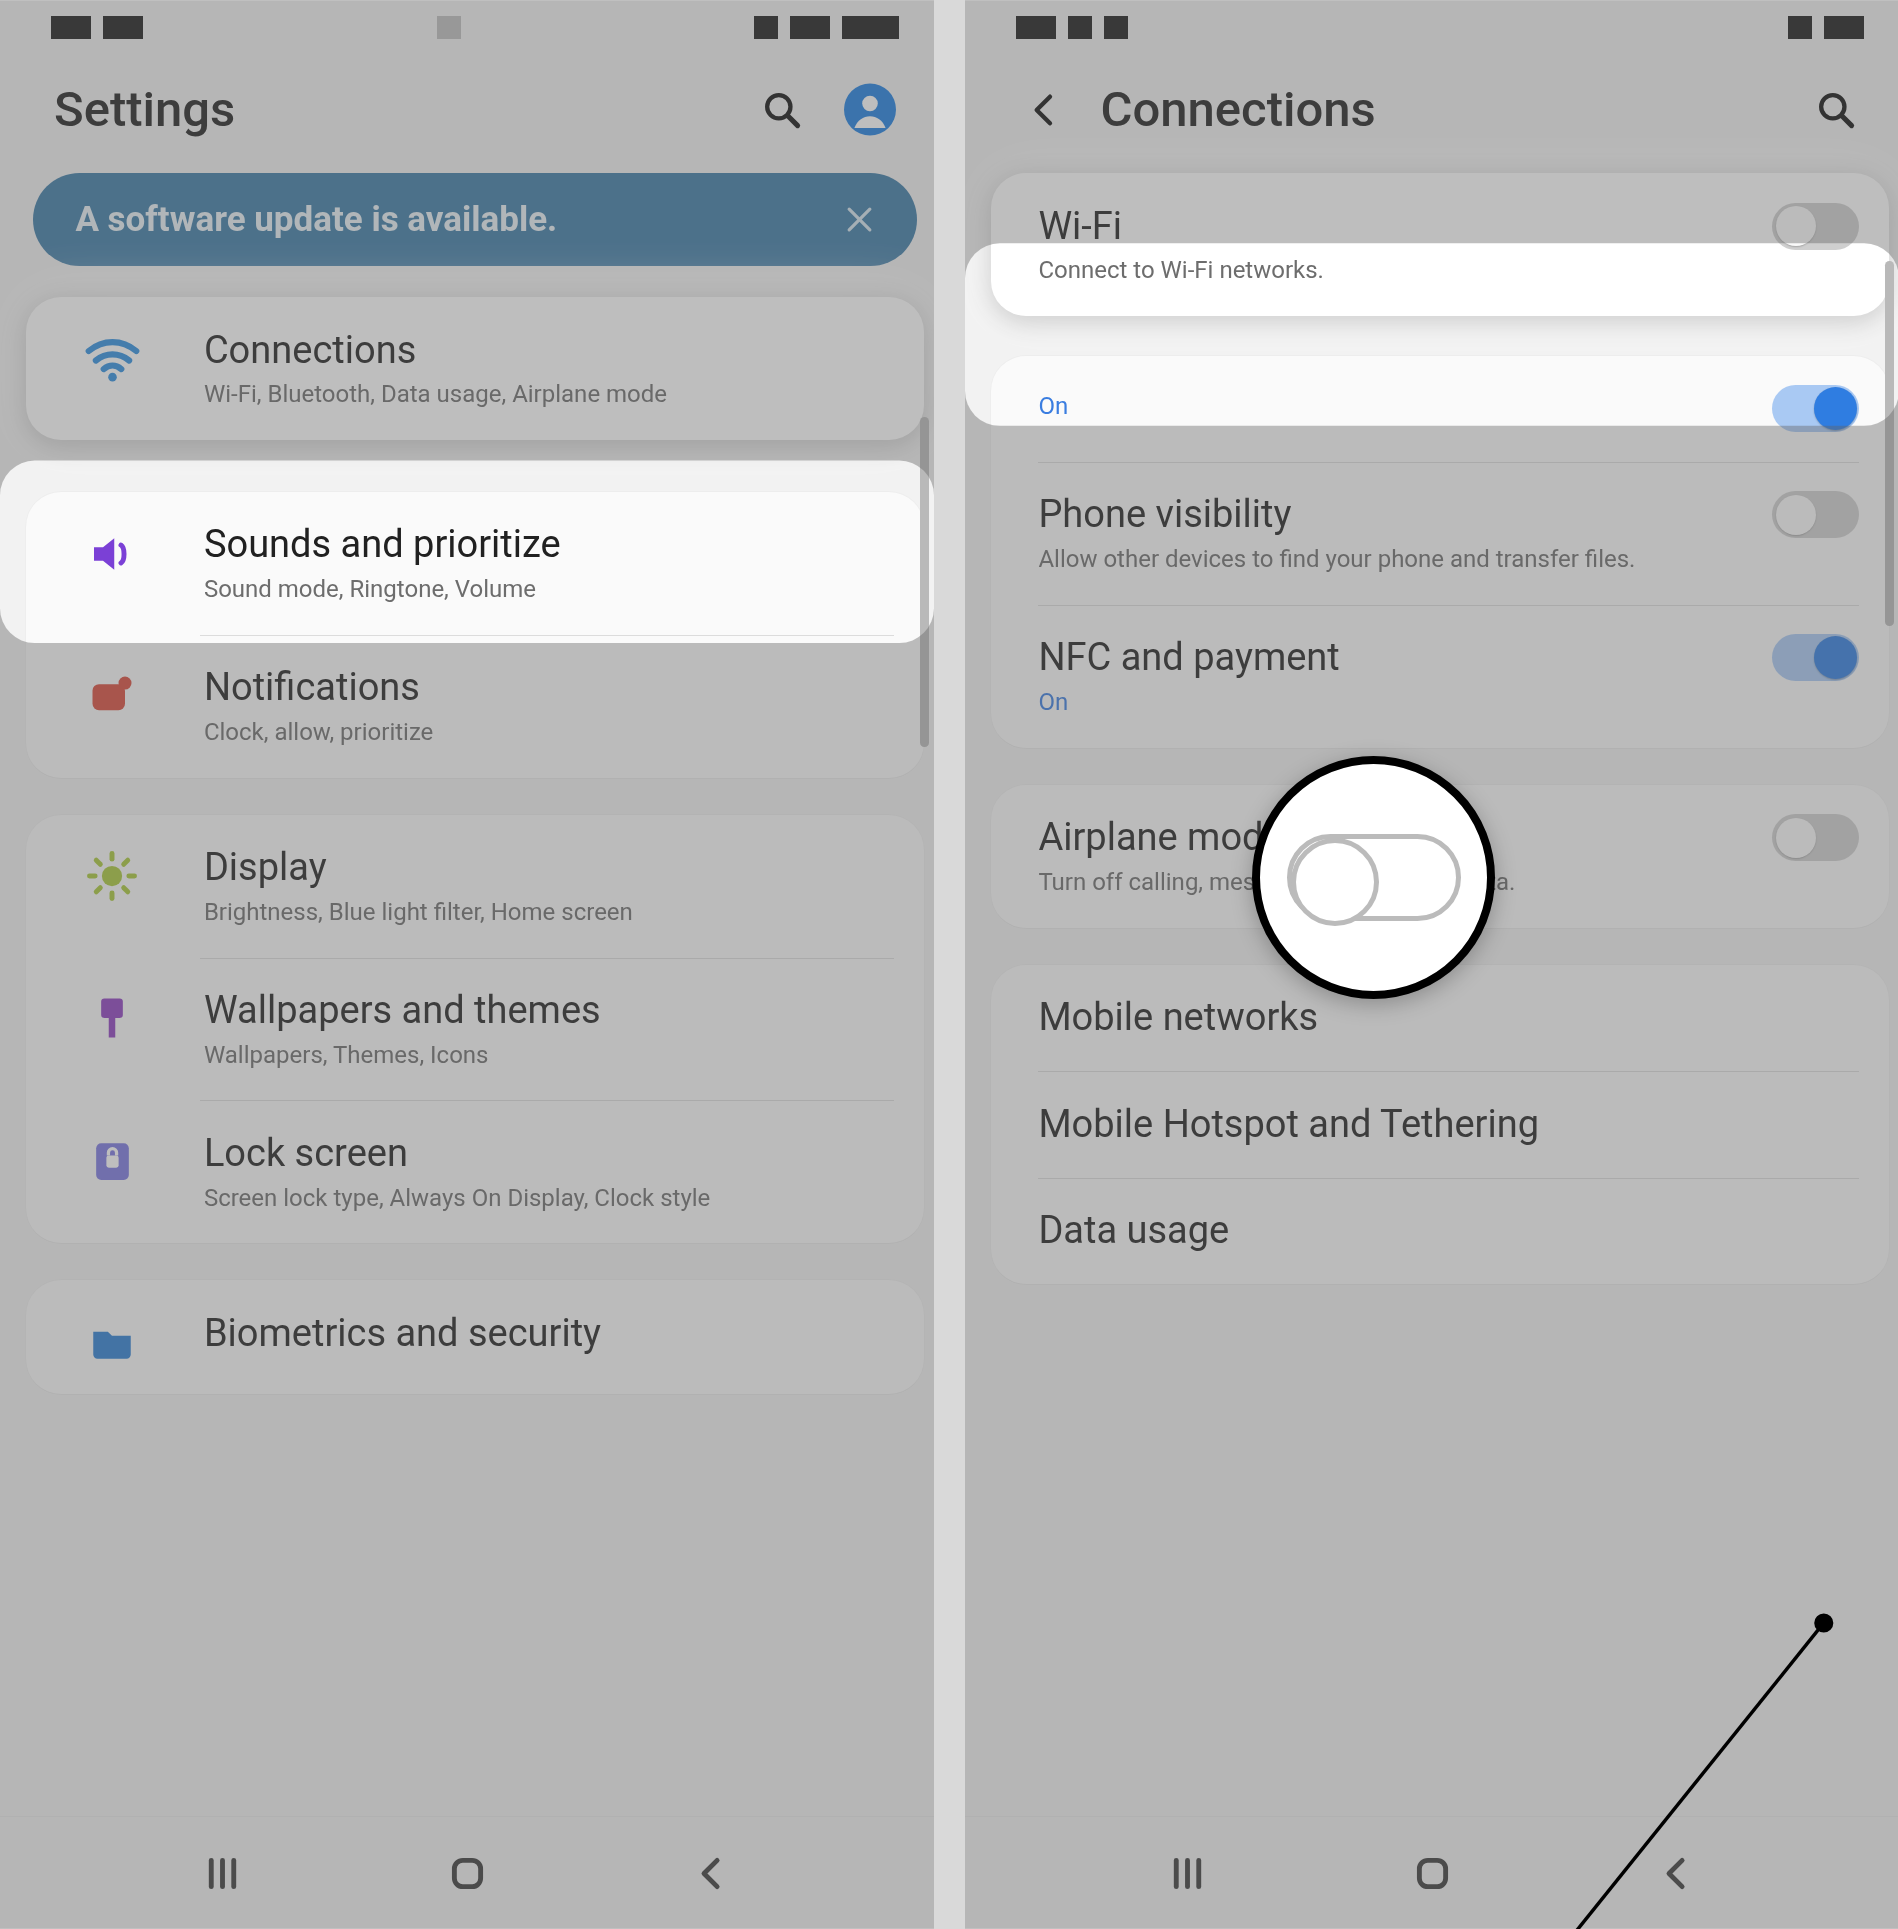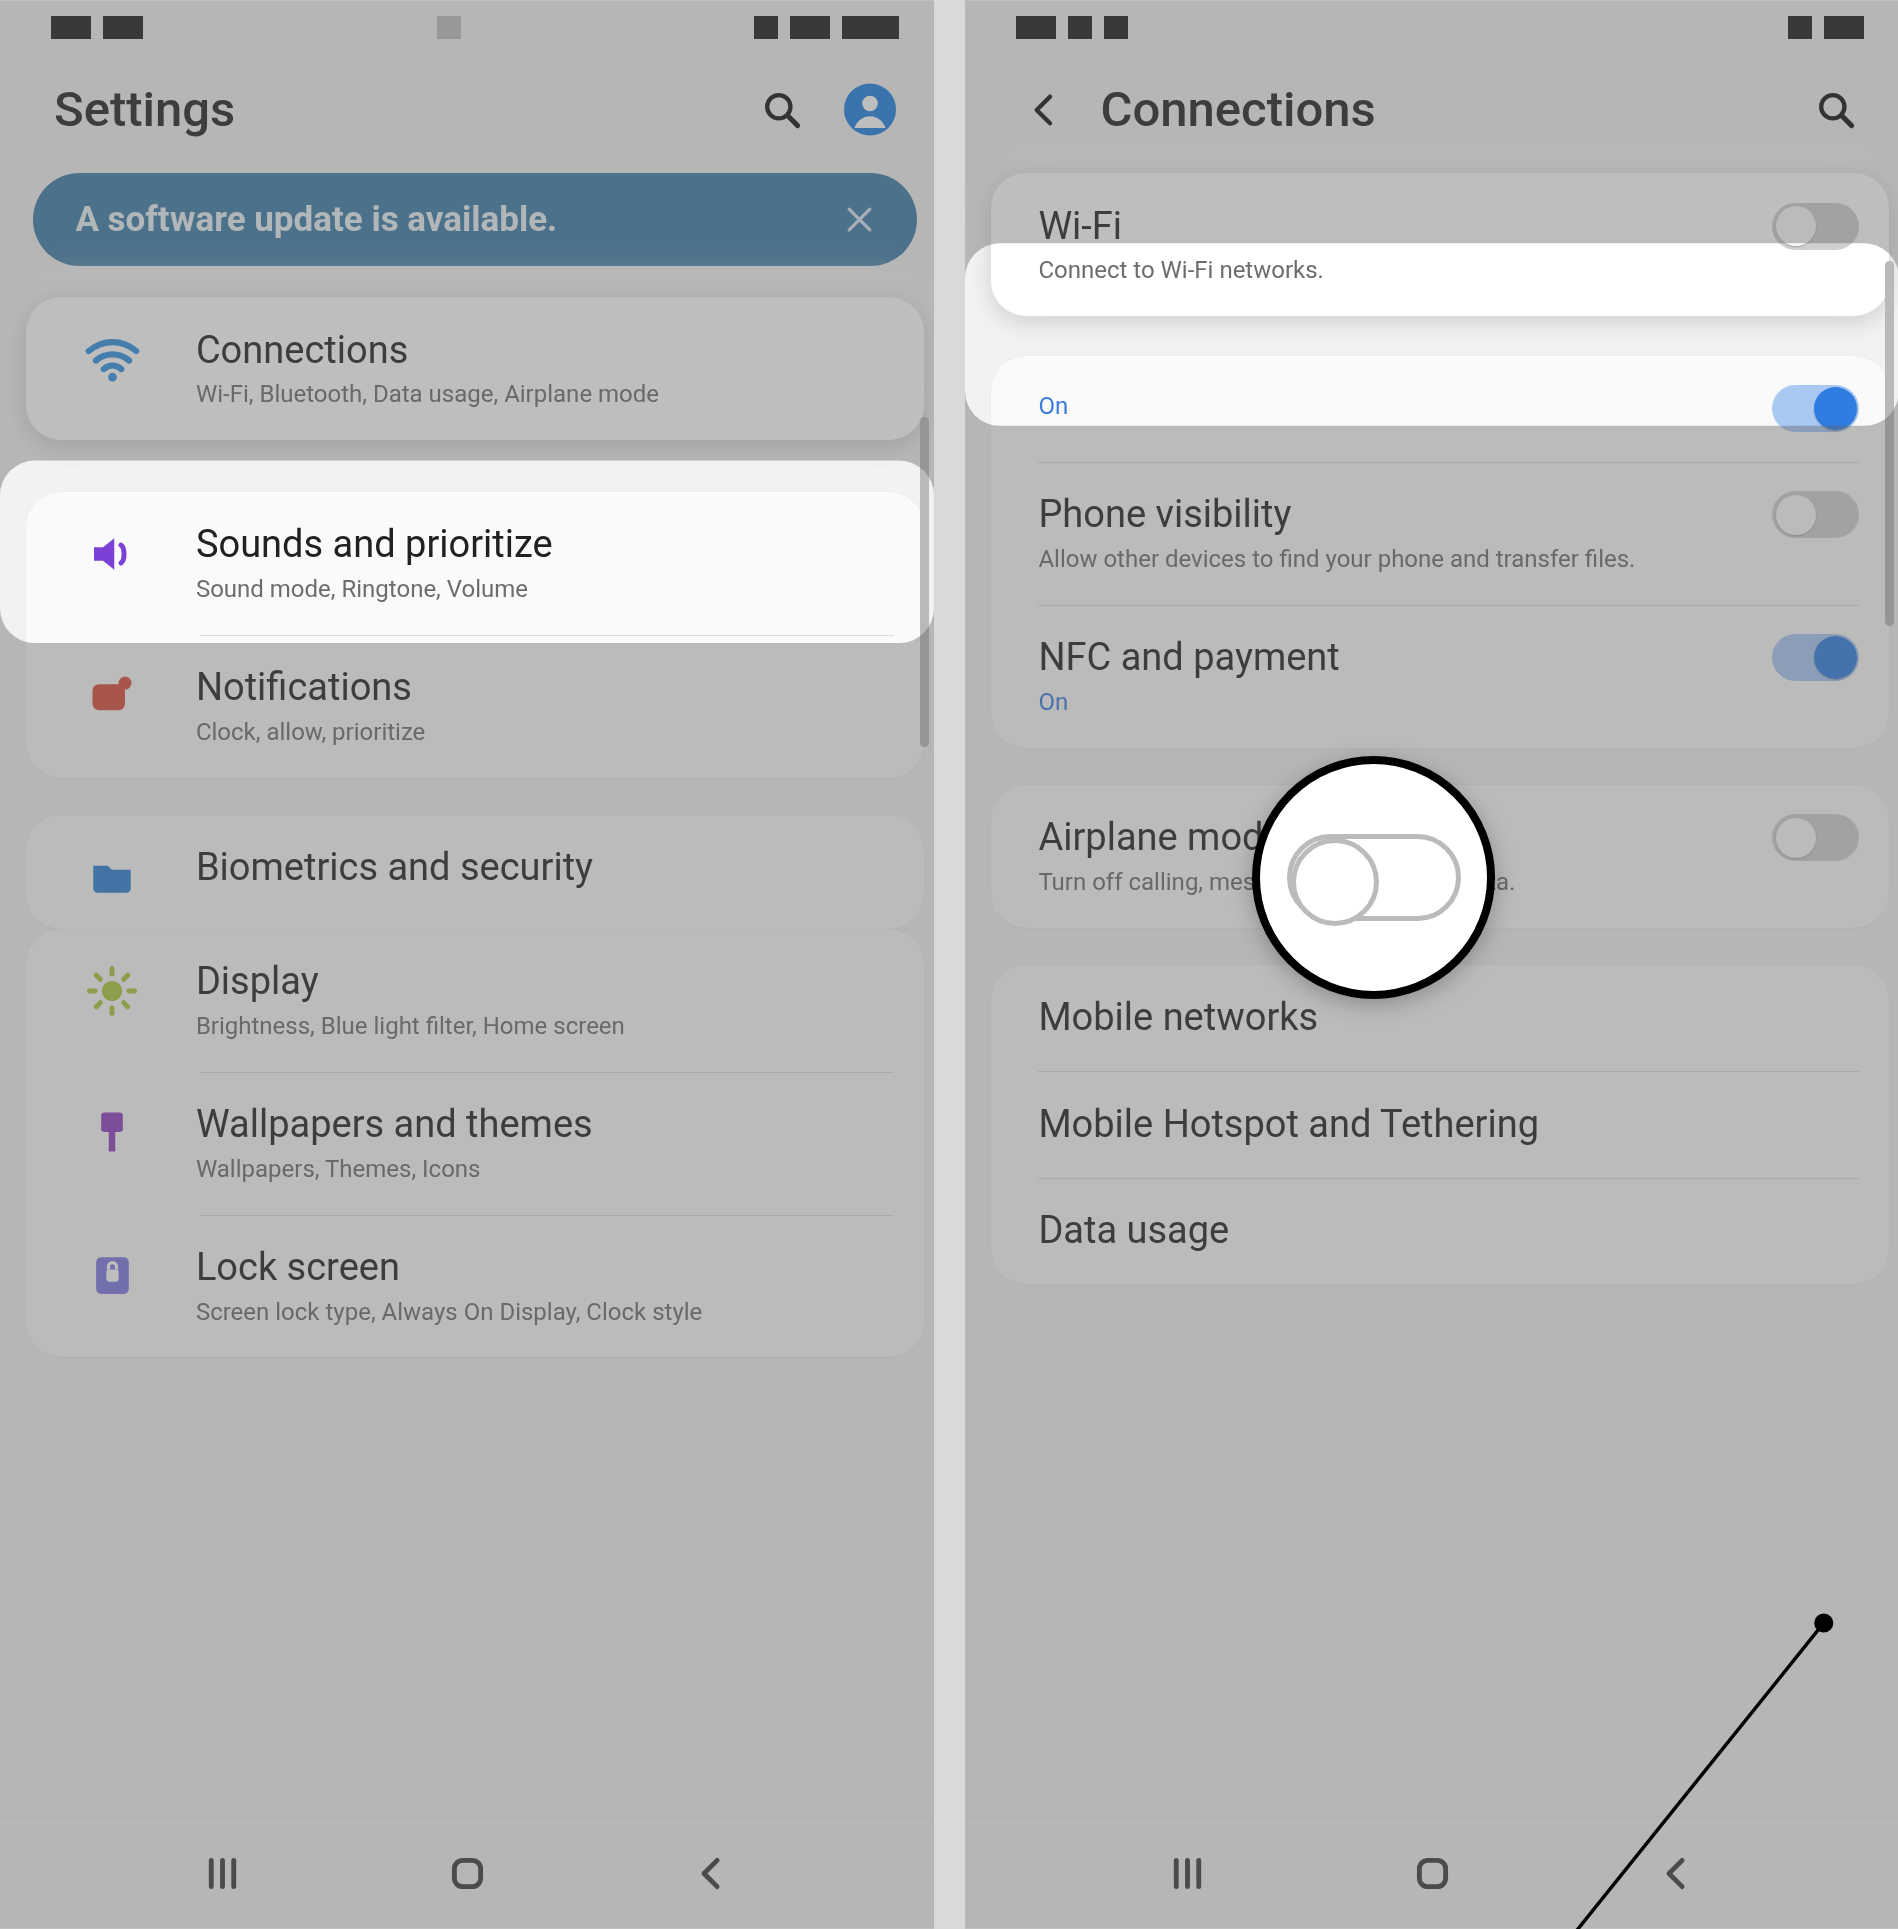--- a/index.html
+++ b/index.html
@@ -79,21 +79,21 @@
   .card {
     margin: 0 10.4px 37px 10.4px;
     background: var(--card-bg);
     border-radius: 35px;
     overflow: hidden;
     box-shadow: 0 0.9px 0 rgba(0,0,0,0.02), 0 0 0 0.9px rgba(0,0,0,0.02);
   }
   .row {
     display:flex; align-items:flex-start;
     padding: 29.5px 29.5px 29.5px 29.5px;
-    gap: 27px;
+    gap: 35px;
     position: relative;
   }
   .row + .row::before {
     content:"";
     position:absolute;
     left: 174px; right: 29.5px; top:0;
     height:0.9px; background: var(--divider);
   }
   .row .icon-cell {
     width: 113px; flex: 0 0 113px;
@@ -264,33 +264,20 @@
     <div class="row">
       <div class="icon-cell">
         <svg width="52" height="52" viewBox="0 0 24 24">
             <rect x="3" y="7" width="15" height="12" rx="3" fill="#d94b3b"></rect>
             <circle cx="18" cy="6.5" r="3" fill="#d94b3b"></circle>
           </svg>
       </div>
       <div class="text-cell">
         <div class="title">Notifications</div>
         <div class="sub">Clock, allow, prioritize</div>
-      </div>
-    </div>
-  </div>
-
-  <div class="card" style="margin-bottom:0;">
-    <div class="row">
-      <div class="icon-cell">
-        <svg width="50" height="50" viewBox="0 0 24 24">
-            <path d="M3 8h7l2 2h9v9a2 2 0 0 1-2 2H5a2 2 0 0 1-2-2V8z" fill="#2b7fd2"></path>
-          </svg>
-      </div>
-      <div class="text-cell">
-        <div class="title">Biometrics and security</div>
       </div>
     </div>
   </div>
 
   <div class="card">
     <div class="row">
       <div class="icon-cell">
         <svg width="54" height="54" viewBox="0 0 24 24">
             <circle cx="12" cy="12" r="4.5" fill="#a9c93a"></circle>
             <g stroke="#a9c93a" stroke-width="2.2" stroke-linecap="round">
@@ -330,20 +317,33 @@
             <path d="M10 10v-1.3a2 2 0 0 1 4 0V10" stroke="#fff" stroke-width="1.6" fill="none"></path>
           </svg>
       </div>
       <div class="text-cell">
         <div class="title">Lock screen</div>
         <div class="sub">Screen lock type, Always On Display, Clock style</div>
       </div>
     </div>
   </div>
 
+  <div class="card" style="margin-bottom:0;">
+    <div class="row">
+      <div class="icon-cell">
+        <svg width="50" height="50" viewBox="0 0 24 24">
+            <path d="M3 8h7l2 2h9v9a2 2 0 0 1-2 2H5a2 2 0 0 1-2-2V8z" fill="#2b7fd2"></path>
+          </svg>
+      </div>
+      <div class="text-cell">
+        <div class="title">Biometrics and security</div>
+      </div>
+    </div>
+  </div>
+
   <div class="nav-bar">
     <div>
       <svg width="45" height="45" viewBox="0 0 24 24">
           <line x1="6" y1="5" x2="6" y2="19" stroke="#3a3a3a" stroke-width="2.6" stroke-linecap="round"></line>
           <line x1="12" y1="5" x2="12" y2="19" stroke="#3a3a3a" stroke-width="2.6" stroke-linecap="round"></line>
           <line x1="18" y1="5" x2="18" y2="19" stroke="#3a3a3a" stroke-width="2.6" stroke-linecap="round"></line>
         </svg>
     </div>
     <div>
       <svg width="45" height="45" viewBox="0 0 24 24">

